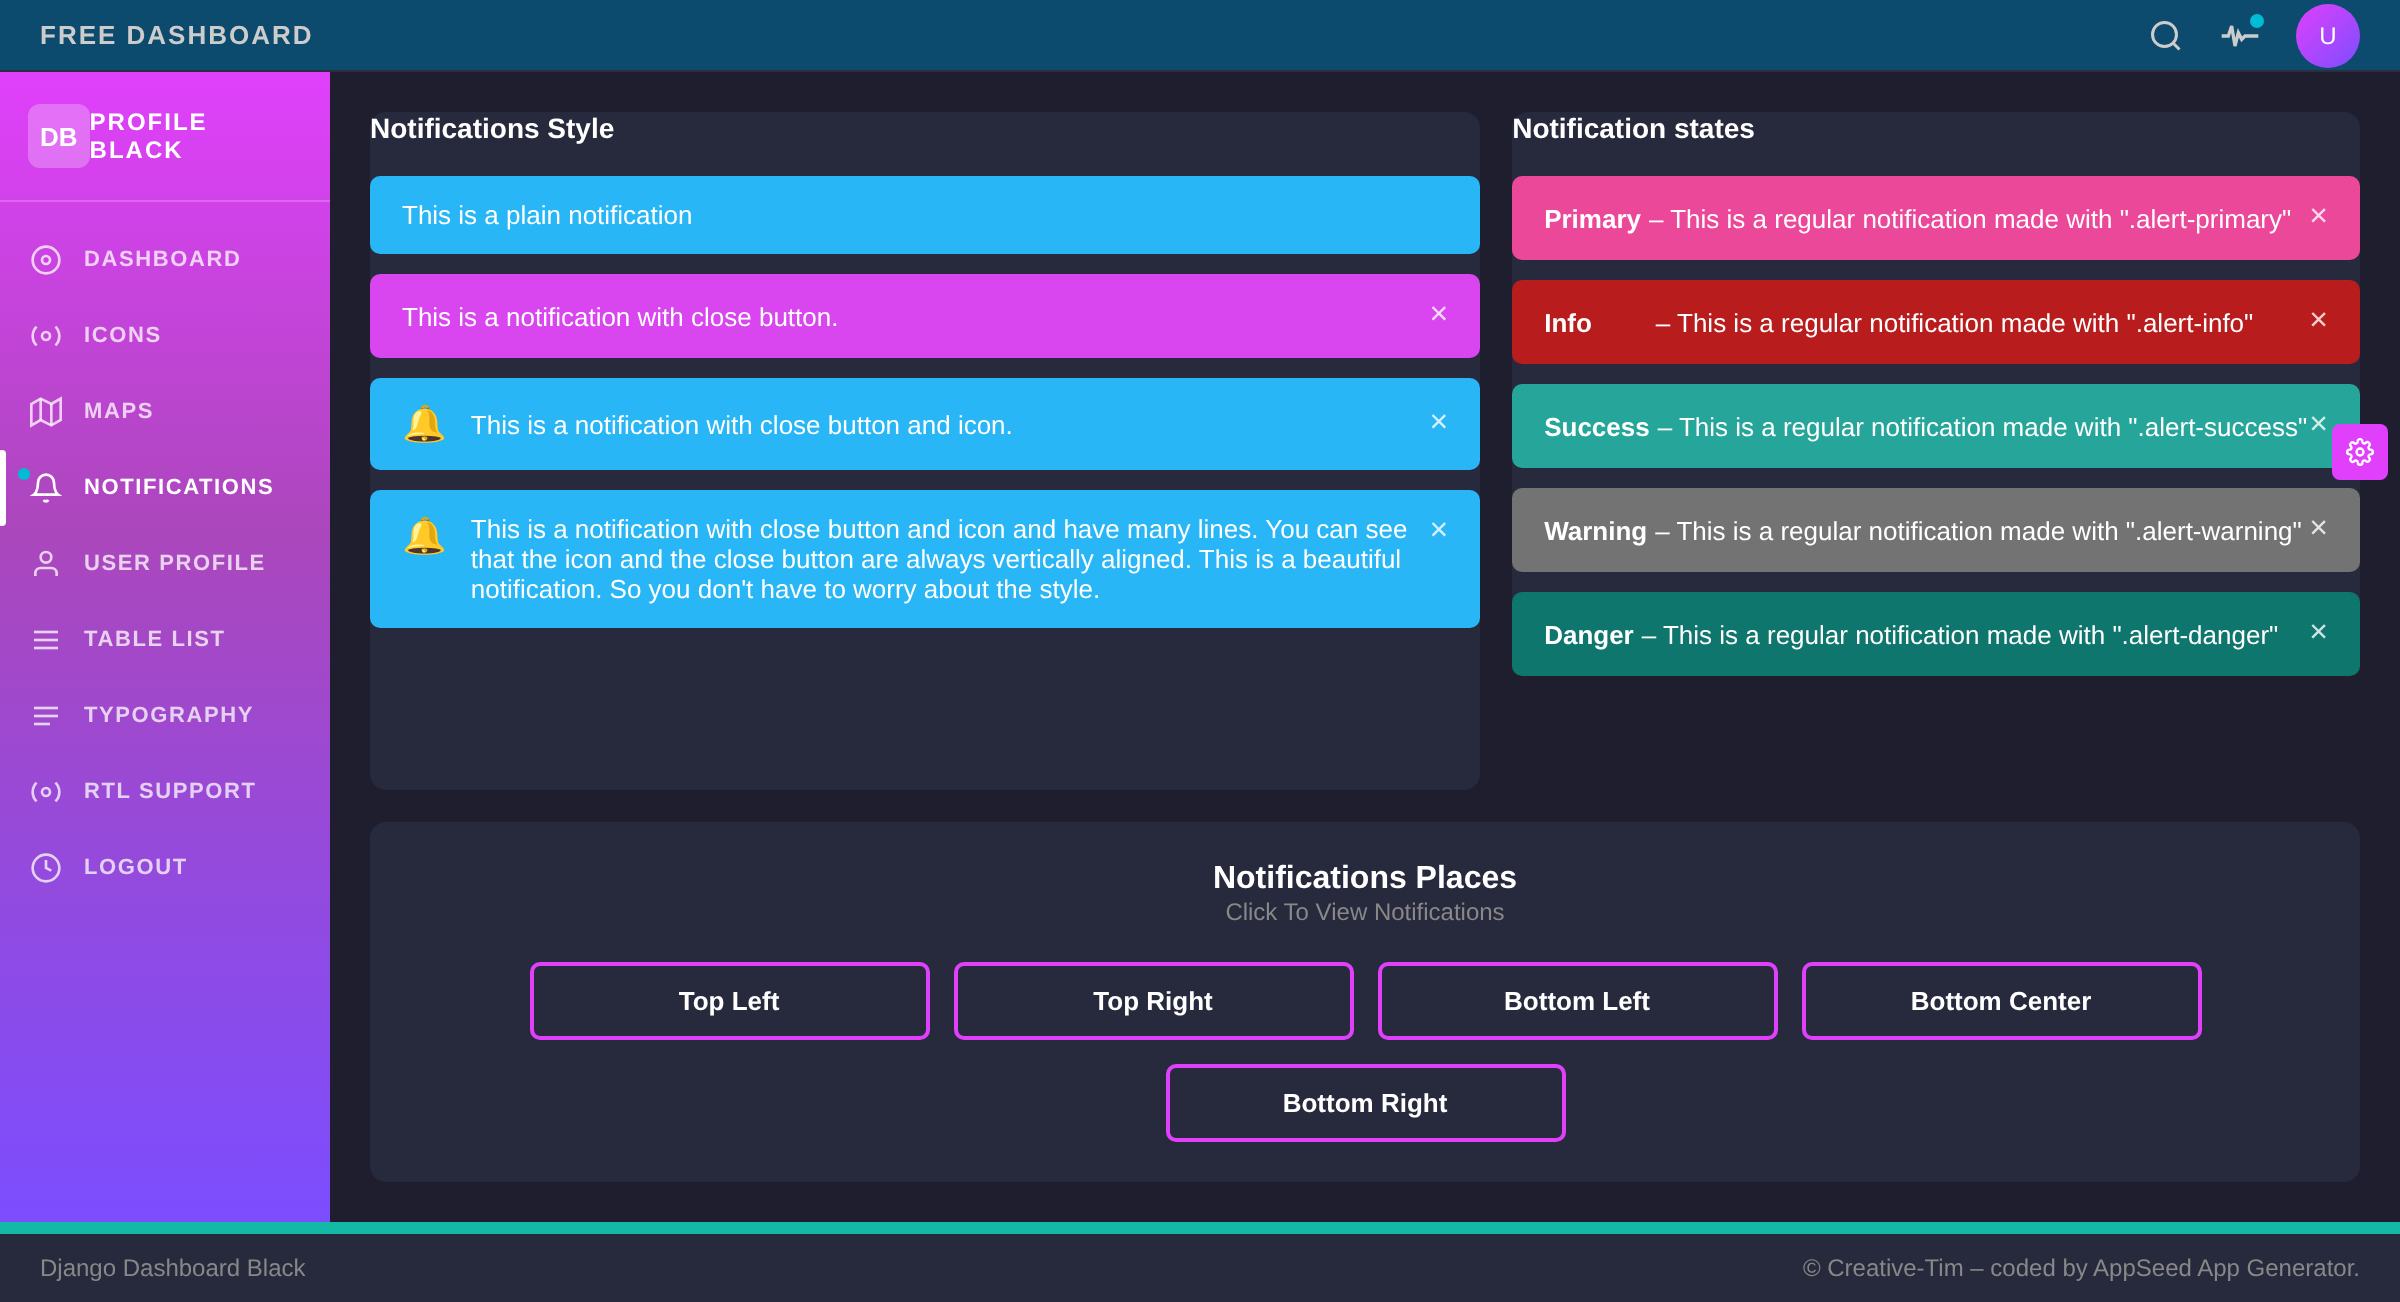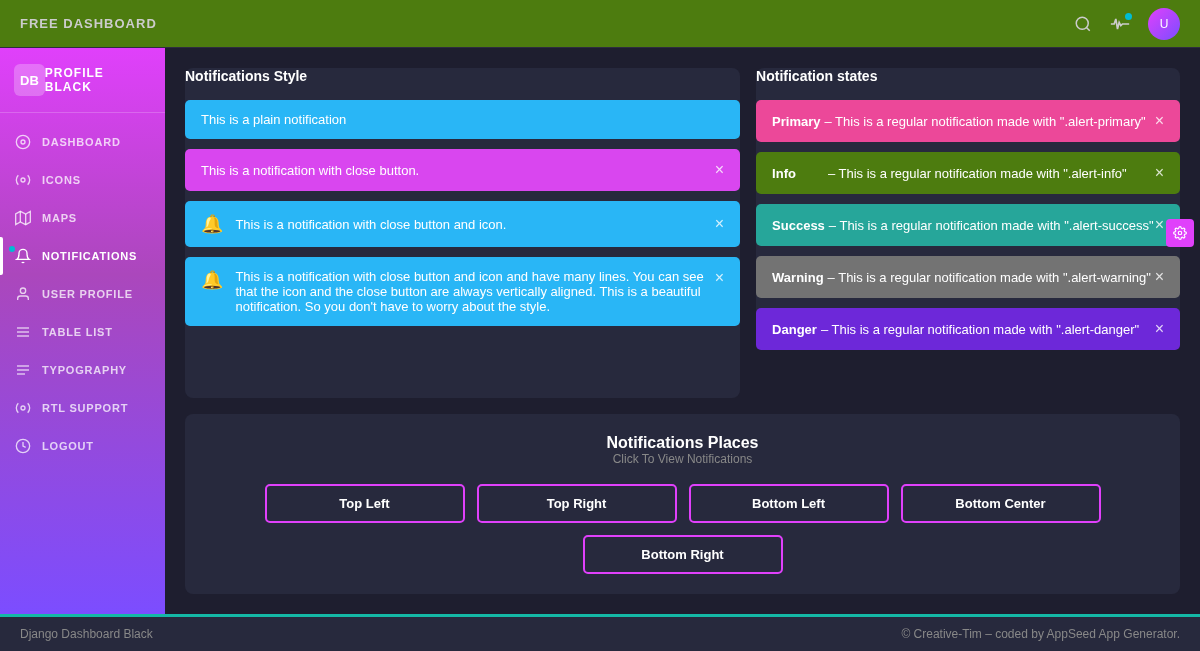--- a/index.html
+++ b/index.html
@@ -1,21 +1,21 @@
 <!DOCTYPE html>
 <html><head>
   <meta charset="utf-8">
   <style>
     * { box-sizing: border-box; margin: 0; padding: 0; }
     body { font-family: 'Segoe UI', Arial, sans-serif; background: #1e1e2f; color: #fff; display: flex; flex-direction: column; height: 100vh; overflow: hidden; }
 
     
     .topnav {
-      background: #4d7c0f;
-      height: 48px;
+      background: #0c4a6e;
+      height: 36px;
       display: flex;
       align-items: center;
       justify-content: space-between;
       padding: 0 20px;
       border-bottom: 1px solid #2d2d3f;
       flex-shrink: 0;
     }
     .topnav-left { font-size: 13px; font-weight: 600; letter-spacing: 1px; color: #ccc; }
     .topnav-right { display: flex; align-items: center; gap: 18px; }
     .topnav-icon { color: #ccc; cursor: pointer; font-size: 18px; display: flex; align-items: center; }
@@ -99,24 +99,24 @@
     .state-alert {
       display: flex; align-items: center;
       border-radius: 5px;
       padding: 12px 16px;
       margin-bottom: 10px;
       font-size: 13px;
       color: #fff;
     }
     .state-alert .close-btn { margin-left: auto; cursor: pointer; font-size: 16px; color: rgba(255,255,255,0.8); }
     .state-alert.primary { background: #ec4899; align-items: center; }
-    .state-alert.info { background: #4d7c0f; gap: 28px; }
+    .state-alert.info { background: #b91c1c; gap: 28px; }
     .state-alert.success { background: #26a69a; }
     .state-alert.warning { background: #737373; }
-    .state-alert.danger { background: #6d28d9; }
+    .state-alert.danger { background: #0f766e; }
     .state-label { font-weight: 700; margin-right: 4px; }
 
     
     .gear-btn {
       position: absolute; right: -14px; top: 50%;
       transform: translateY(-50%);
       width: 28px; height: 28px;
       background: #e040fb;
       border-radius: 4px;
       display: flex; align-items: center; justify-content: center;
@@ -148,21 +148,21 @@
     }
 
     
     .footer {
       background: #27293d;
       padding: 10px 20px;
       display: flex;
       justify-content: space-between;
       font-size: 12px;
       color: #888;
-      border-top: 3px solid #14b8a6;
+      border-top: 6px solid #14b8a6;
       flex-shrink: 0;
     }
 
     
     .states-card-wrapper { position: relative; }
   </style>
 </head>
 <body>
 
 <nav class="topnav">

